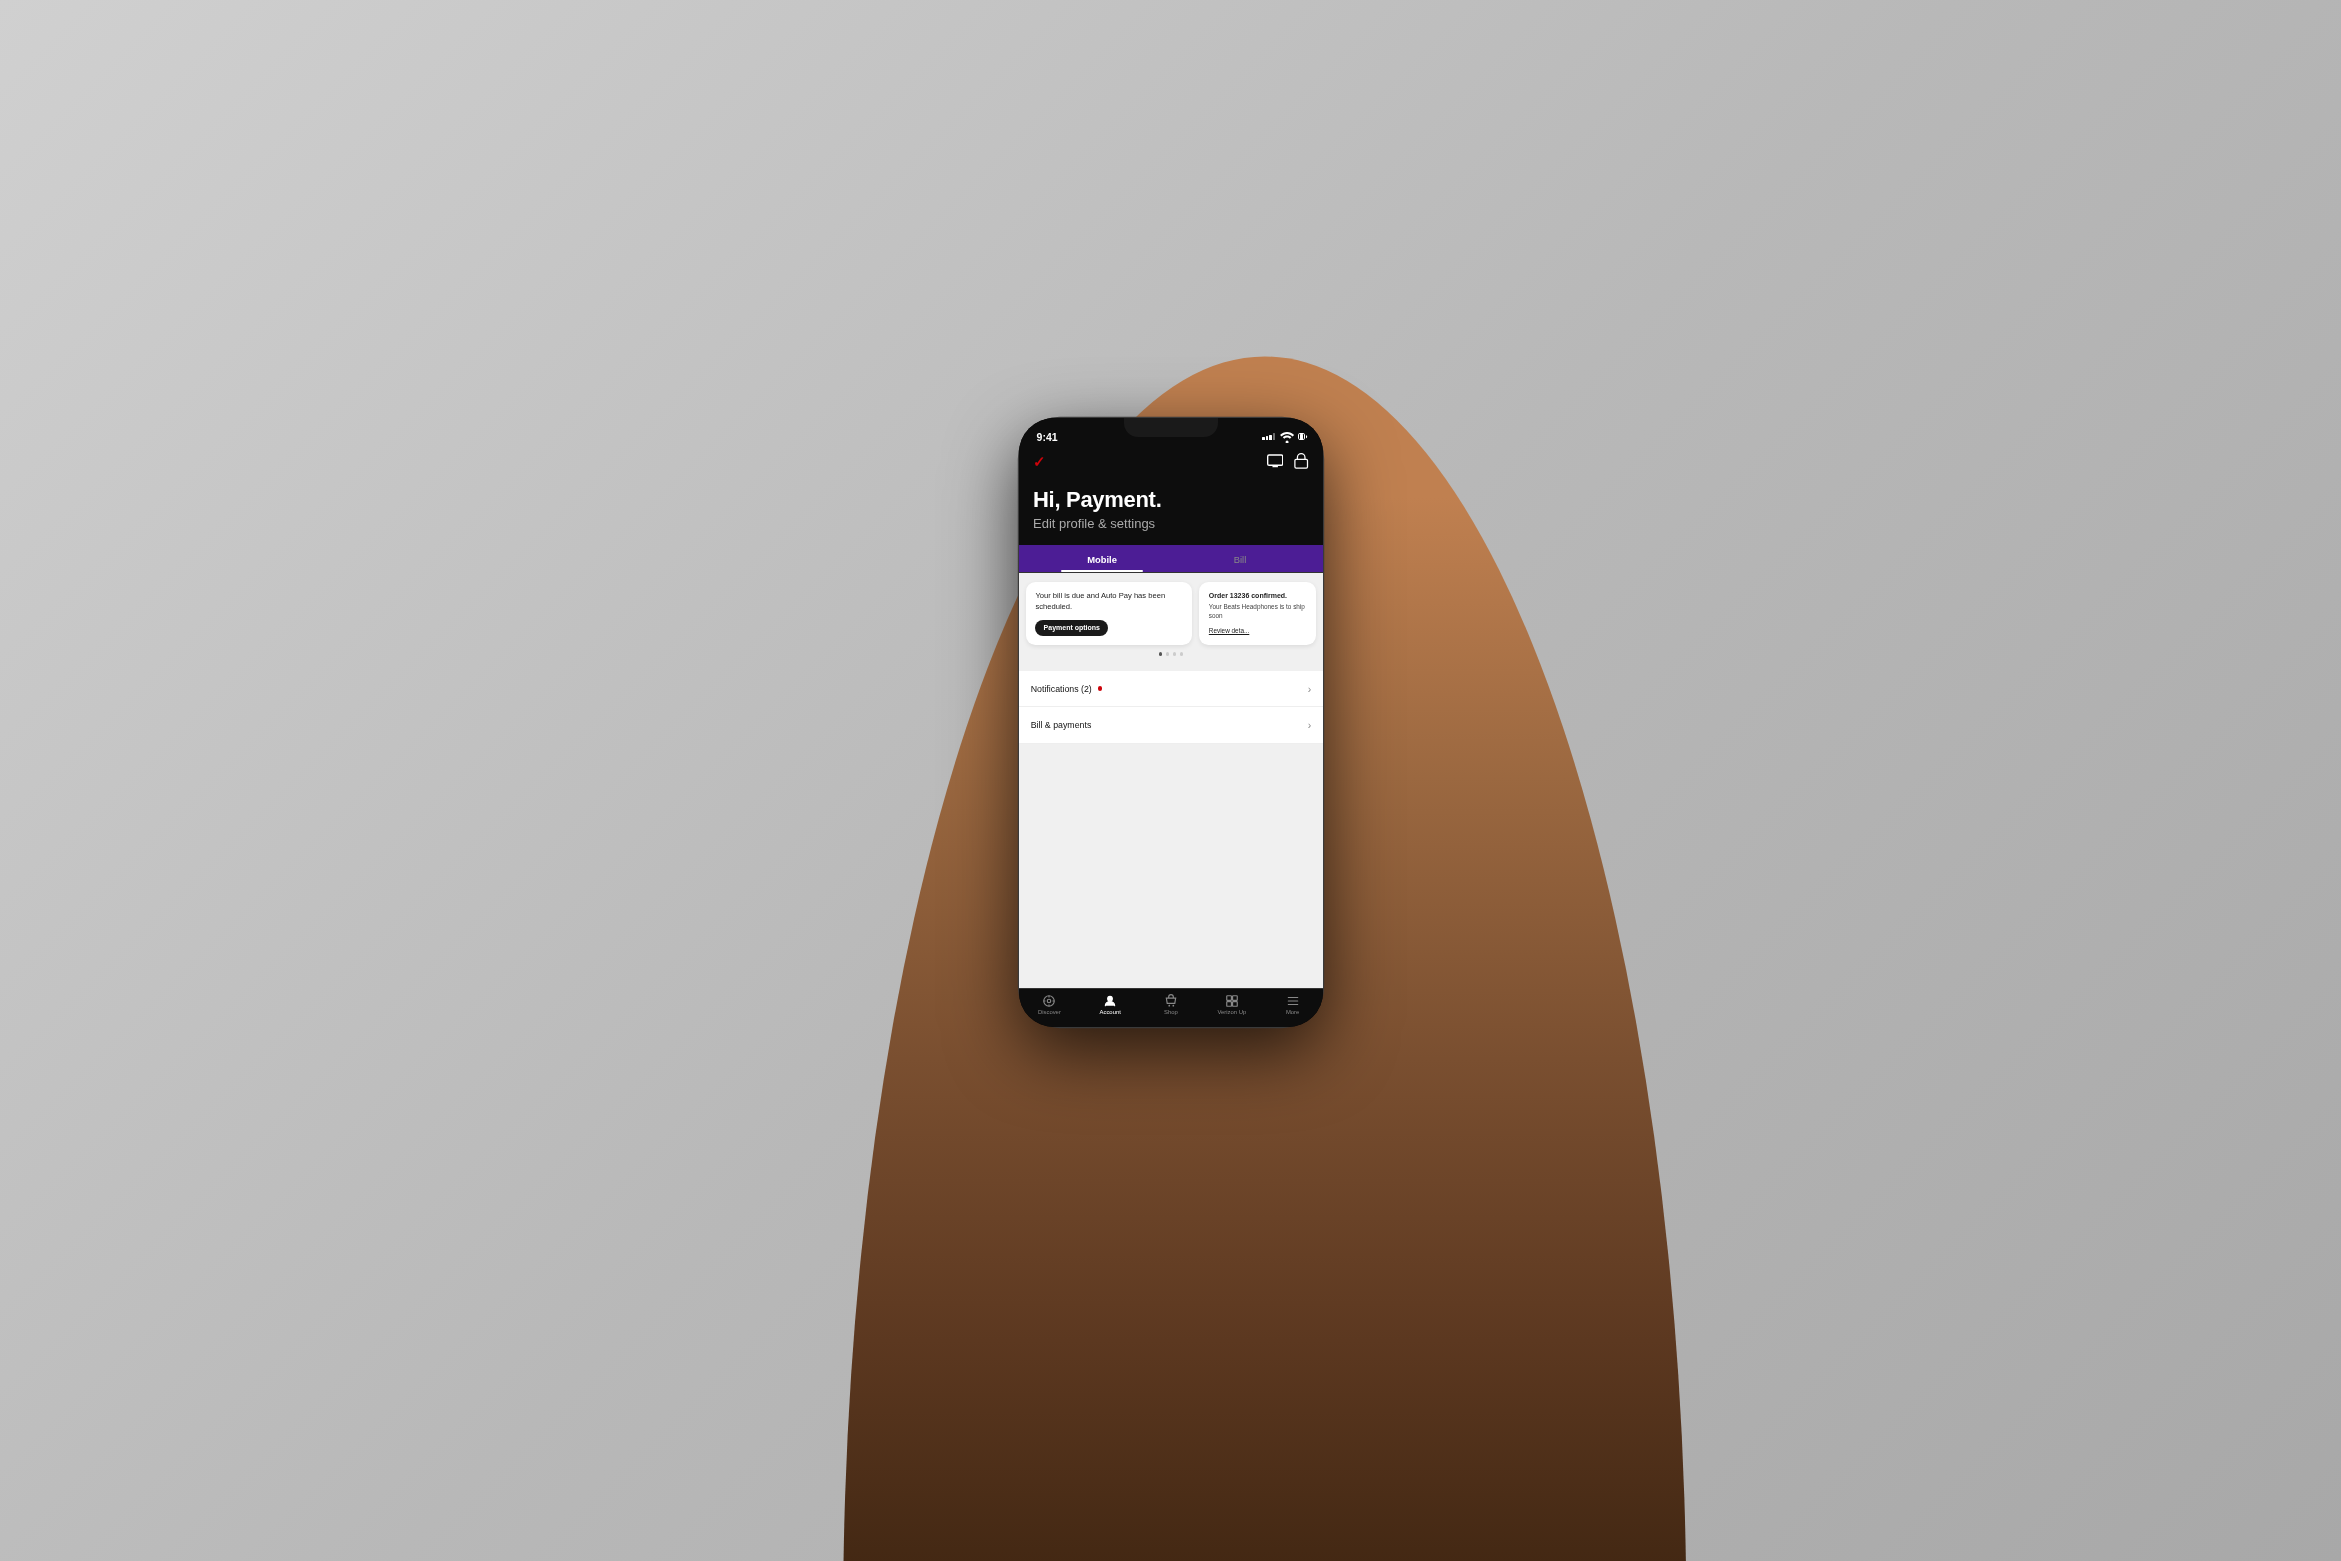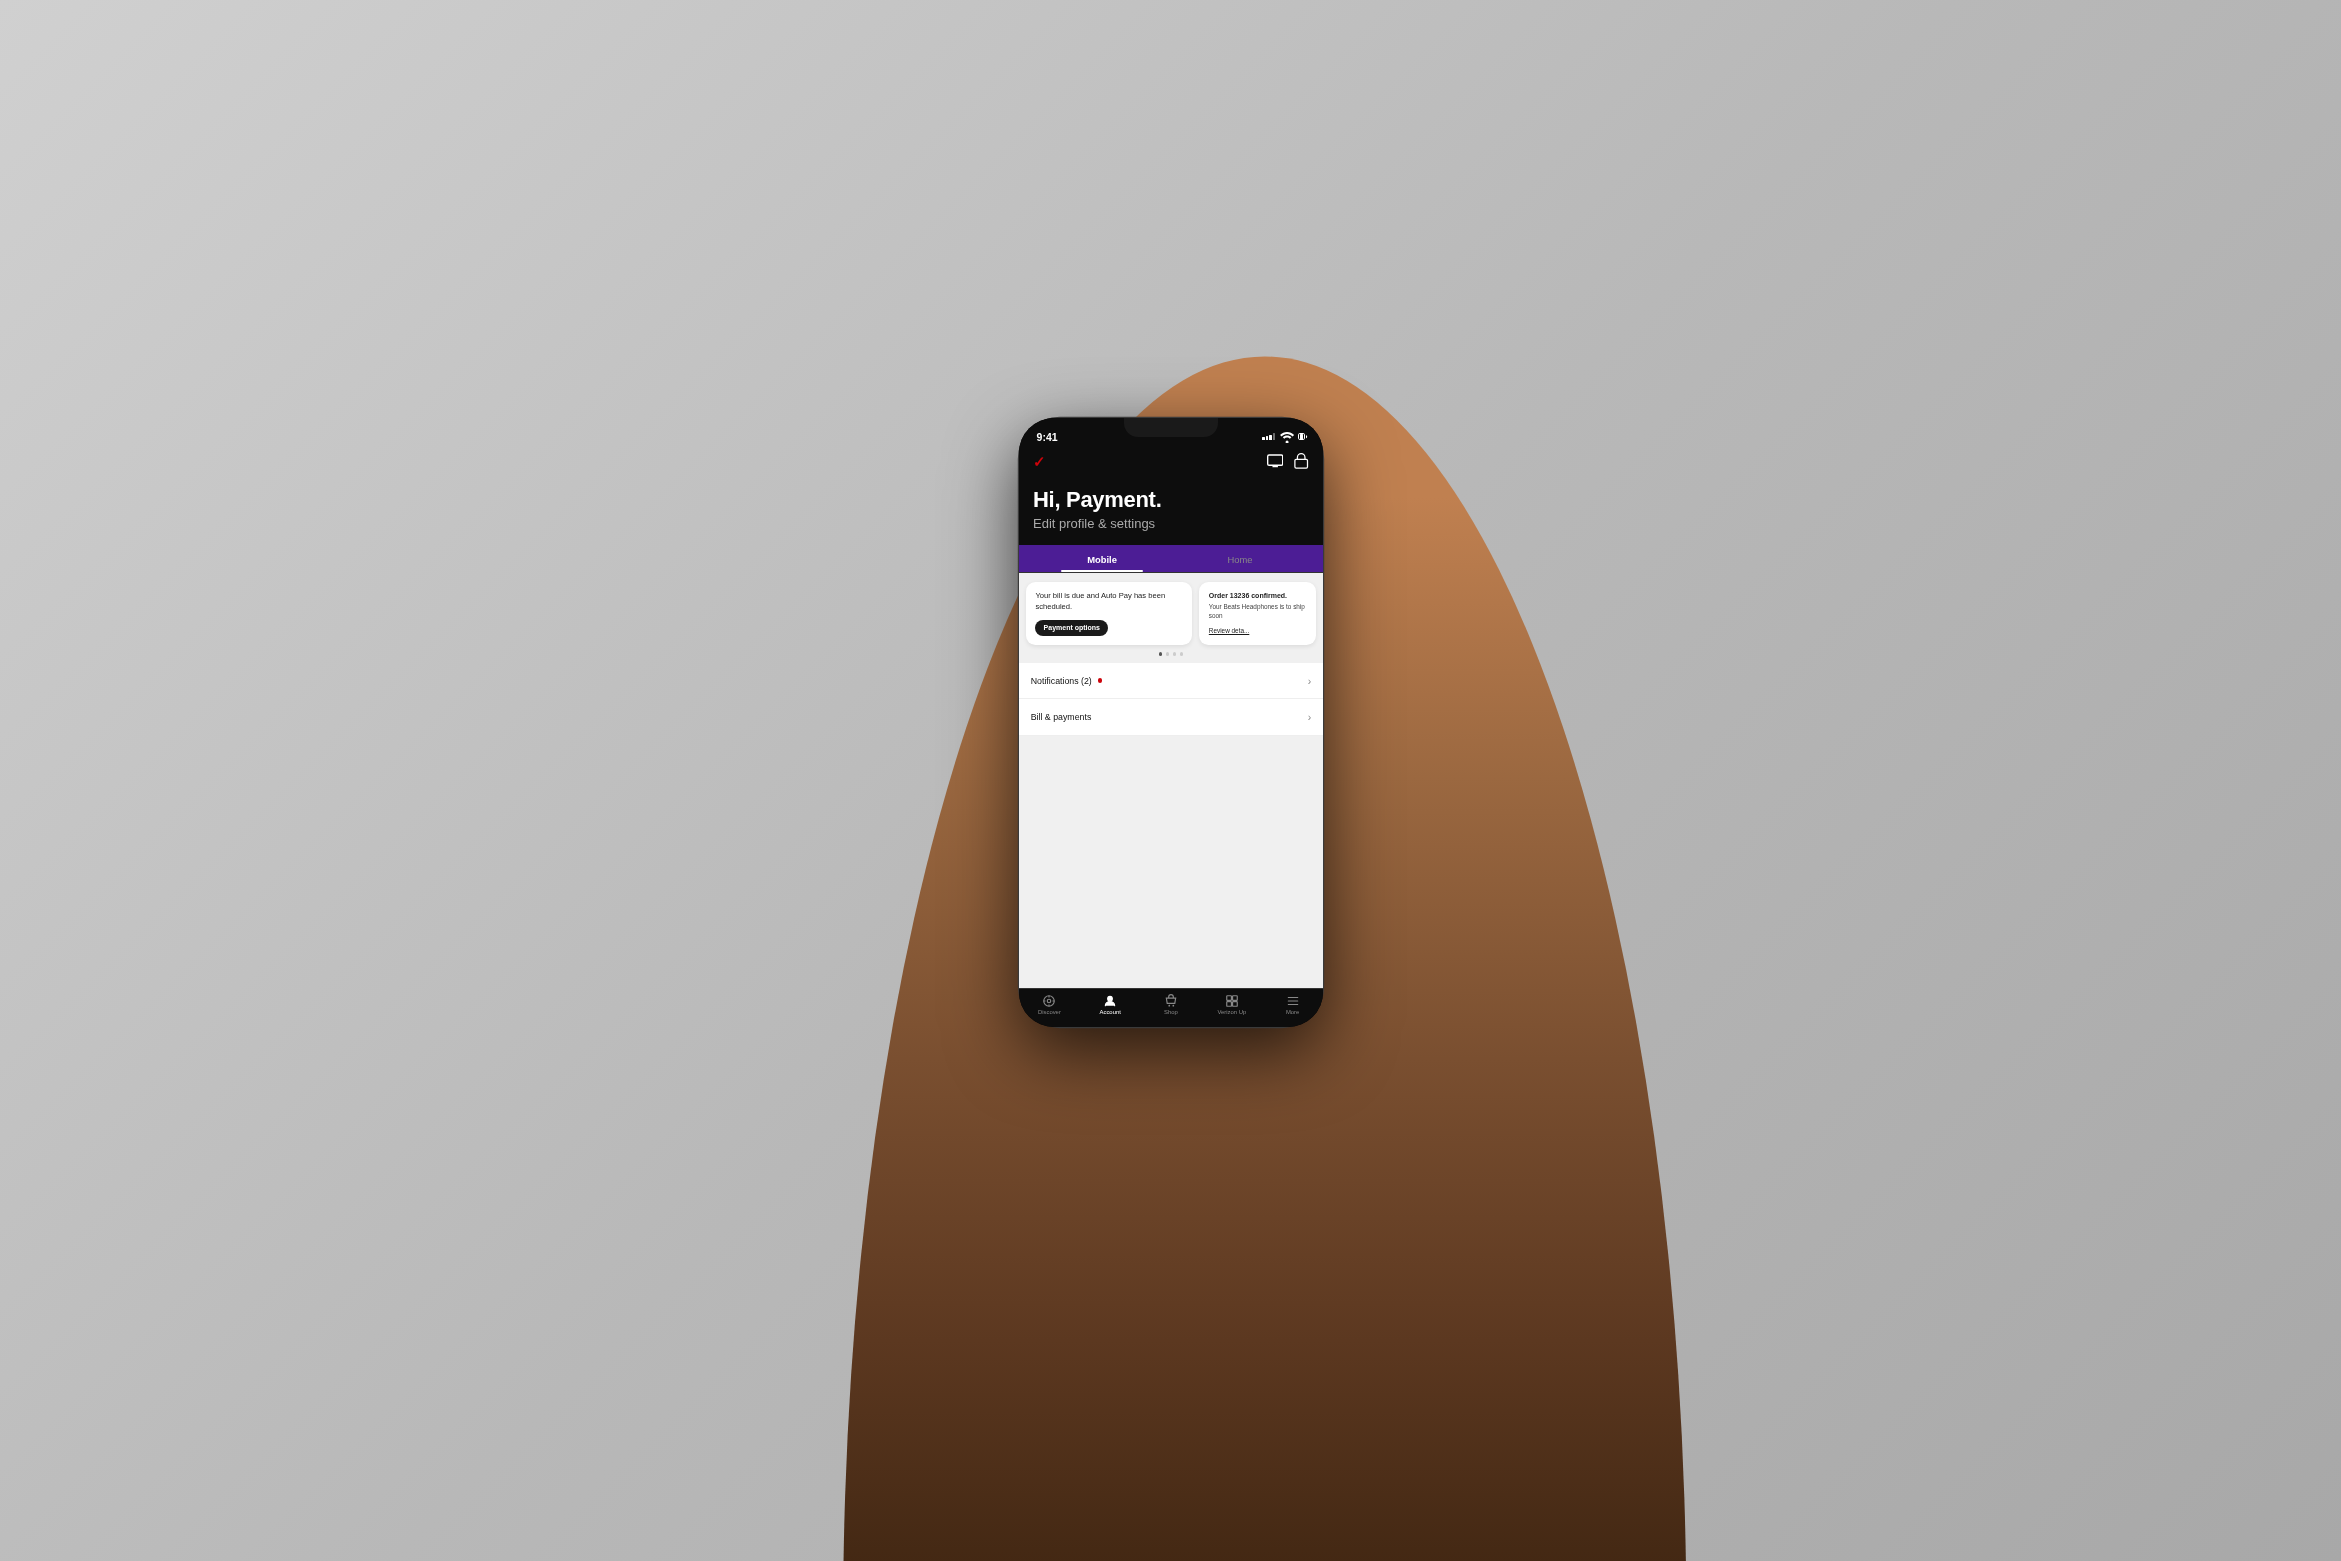--- a/index.html
+++ b/index.html
@@ -277,21 +277,21 @@
       border-radius: 50%;
       background: #ccc;
     }
     .dot.active {
       background: #555;
     }
 
     
     .list-section {
       background: white;
-      margin: 0 0 0;
+      margin: 8px 0 0;
     }
 
     .list-item {
       display: flex;
       align-items: center;
       justify-content: space-between;
       padding: 11.7px 11.7px;
       border-bottom: 0.6px solid #eee;
     }
 
@@ -433,21 +433,21 @@
         <div class="greeting-section">
           <div class="greeting-text">Hi, Payment.</div>
           <span class="edit-profile">Edit profile &amp; settings</span>
         </div>
 
         <div class="tabs-section">
           <div class="tab active">
             <span>Mobile</span>
           </div>
           <div class="tab">
-            <span>Home</span>
+            <span>Bill</span>
           </div>
         </div>
 
         <div class="scrollable-content">
 
           <div class="cards-carousel">
 
             <div class="card">
               <div class="card-text">Your bill is due and Auto Pay has been scheduled.</div>
               <button class="payment-btn">Payment options</button>

